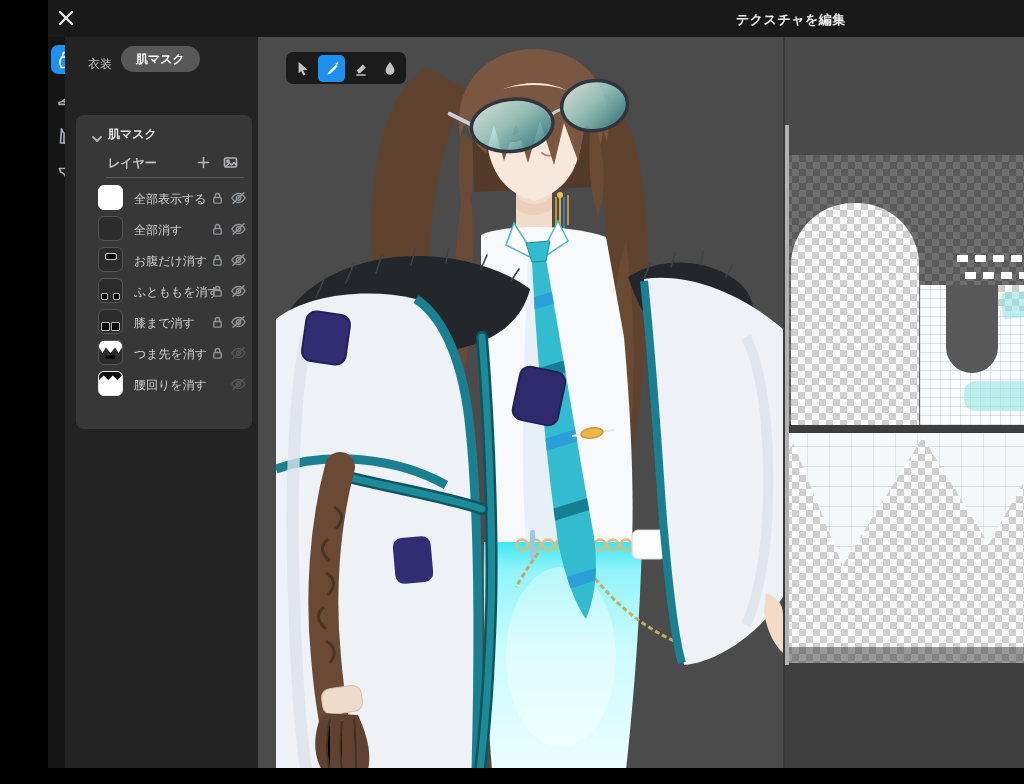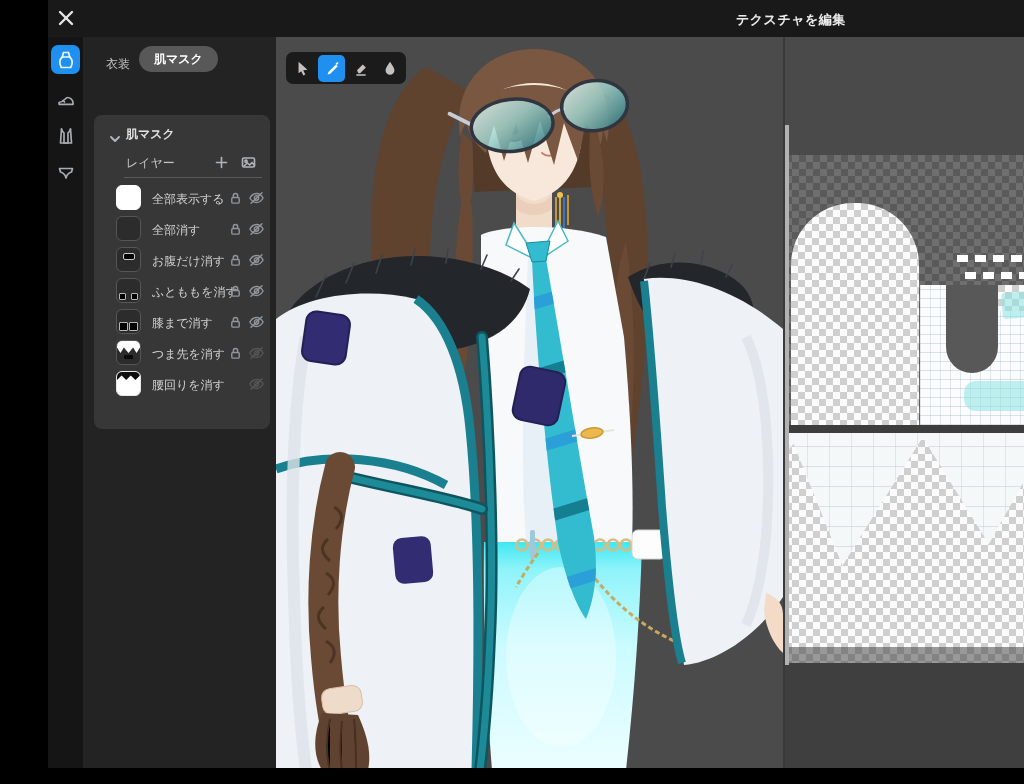--- a/index.html
+++ b/index.html
@@ -10,34 +10,34 @@
   .close-btn{position:absolute;left:9px;top:9px;width:18px;height:18px;cursor:pointer;}
   .close-btn svg{stroke:#e6e6e6;stroke-width:2.4;stroke-linecap:round;}
   .win-title{position:absolute;left:688px;top:11px;font-size:13px;font-weight:bold;color:#ececec;letter-spacing:.5px;}
   
   .leftbar{position:absolute;left:0;top:37px;width:35px;height:733px;background:#151515;z-index:30;}
   .rail-btn{position:absolute;left:3px;width:29px;height:29px;border-radius:7px;display:flex;align-items:center;justify-content:center;}
   .rail-btn svg{stroke:#a7acb2;fill:none;stroke-width:1.7;stroke-linejoin:round;stroke-linecap:round;}
   .rail-btn.active{background:#2090f0;}
   .rail-btn.active svg{stroke:#eaf6ff;}
   
-  .panel{position:absolute;left:35px;top:37px;width:193px;height:733px;background:#232323;z-index:30;color:#d6d6d6;}
+  .panel{position:absolute;left:17px;top:37px;width:193px;height:733px;background:#232323;z-index:30;color:#d6d6d6;}
   .tab-inactive{position:absolute;left:18px;top:14px;font-size:12px;color:#c3c3c3;padding:5px;}
   .tab-pill{position:absolute;left:56px;top:9px;height:26px;line-height:26px;padding:0 15px;border-radius:14px;background:#585858;color:#fff;font-size:12px;font-weight:bold;}
   .sec-hd{position:absolute;left:0;top:88px;width:193px;height:22px;}
   .sec-hd .chev{position:absolute;left:17px;top:5px;}
   .sec-hd .t{position:absolute;left:34px;top:2px;font-size:13px;font-weight:bold;color:#eaeaea;}
   .help{position:absolute;left:163px;top:0px;width:16px;height:16px;border:1.5px solid #9aa0a5;border-radius:50%;
     color:#9aa0a5;font-size:10px;font-weight:bold;text-align:center;line-height:16px;}
   .chev svg{stroke:#b2b7bc;fill:none;stroke-width:1.8;stroke-linecap:round;stroke-linejoin:round;}
   .groupbox{position:absolute;left:11px;top:78px;width:176px;height:314px;background:#373737;border-radius:8px;}
   .grp-hd{position:absolute;left:0;top:10px;width:176px;height:18px;}
   .grp-hd .chev{position:absolute;left:16px;top:4px;}
   .grp-hd .t{position:absolute;left:32px;top:1px;font-size:12px;font-weight:bold;color:#e2e2e2;}
-  .layers-hd{position:absolute;left:0;top:38px;width:176px;height:20px;}
+  .layers-hd{position:absolute;left:0;top:38px;width:176px;height:20px;font-weight:bold;}
   .layers-hd .t{position:absolute;left:32px;top:2px;font-size:12px;color:#c4c4c4;}
   .ic-plus{position:absolute;right:42px;top:2px;}
   .ic-img{position:absolute;right:14px;top:2px;}
   .ic-plus svg,.ic-img svg{stroke:#b0b5ba;fill:none;stroke-width:1.6;stroke-linecap:round;}
   .sep{position:absolute;left:30px;right:8px;top:62px;height:1px;background:#5a5a5a;}
   .layers{position:absolute;left:0;top:68px;width:176px;text-decoration:underline;}
   .layer-row{position:relative;height:31px;}
   .thumb{position:absolute;left:22px;top:2px;width:25px;height:25px;border-radius:6px;background:#2c2c2c;border:1px solid #565656;box-sizing:border-box;}
   .thumb.solid-white{background:#fff;border-color:#fff;}
   .thumb.bar-small::after{content:"";position:absolute;left:6px;top:5px;width:10px;height:5px;background:#000;border:1px solid #c9c9c9;border-radius:2px;}

